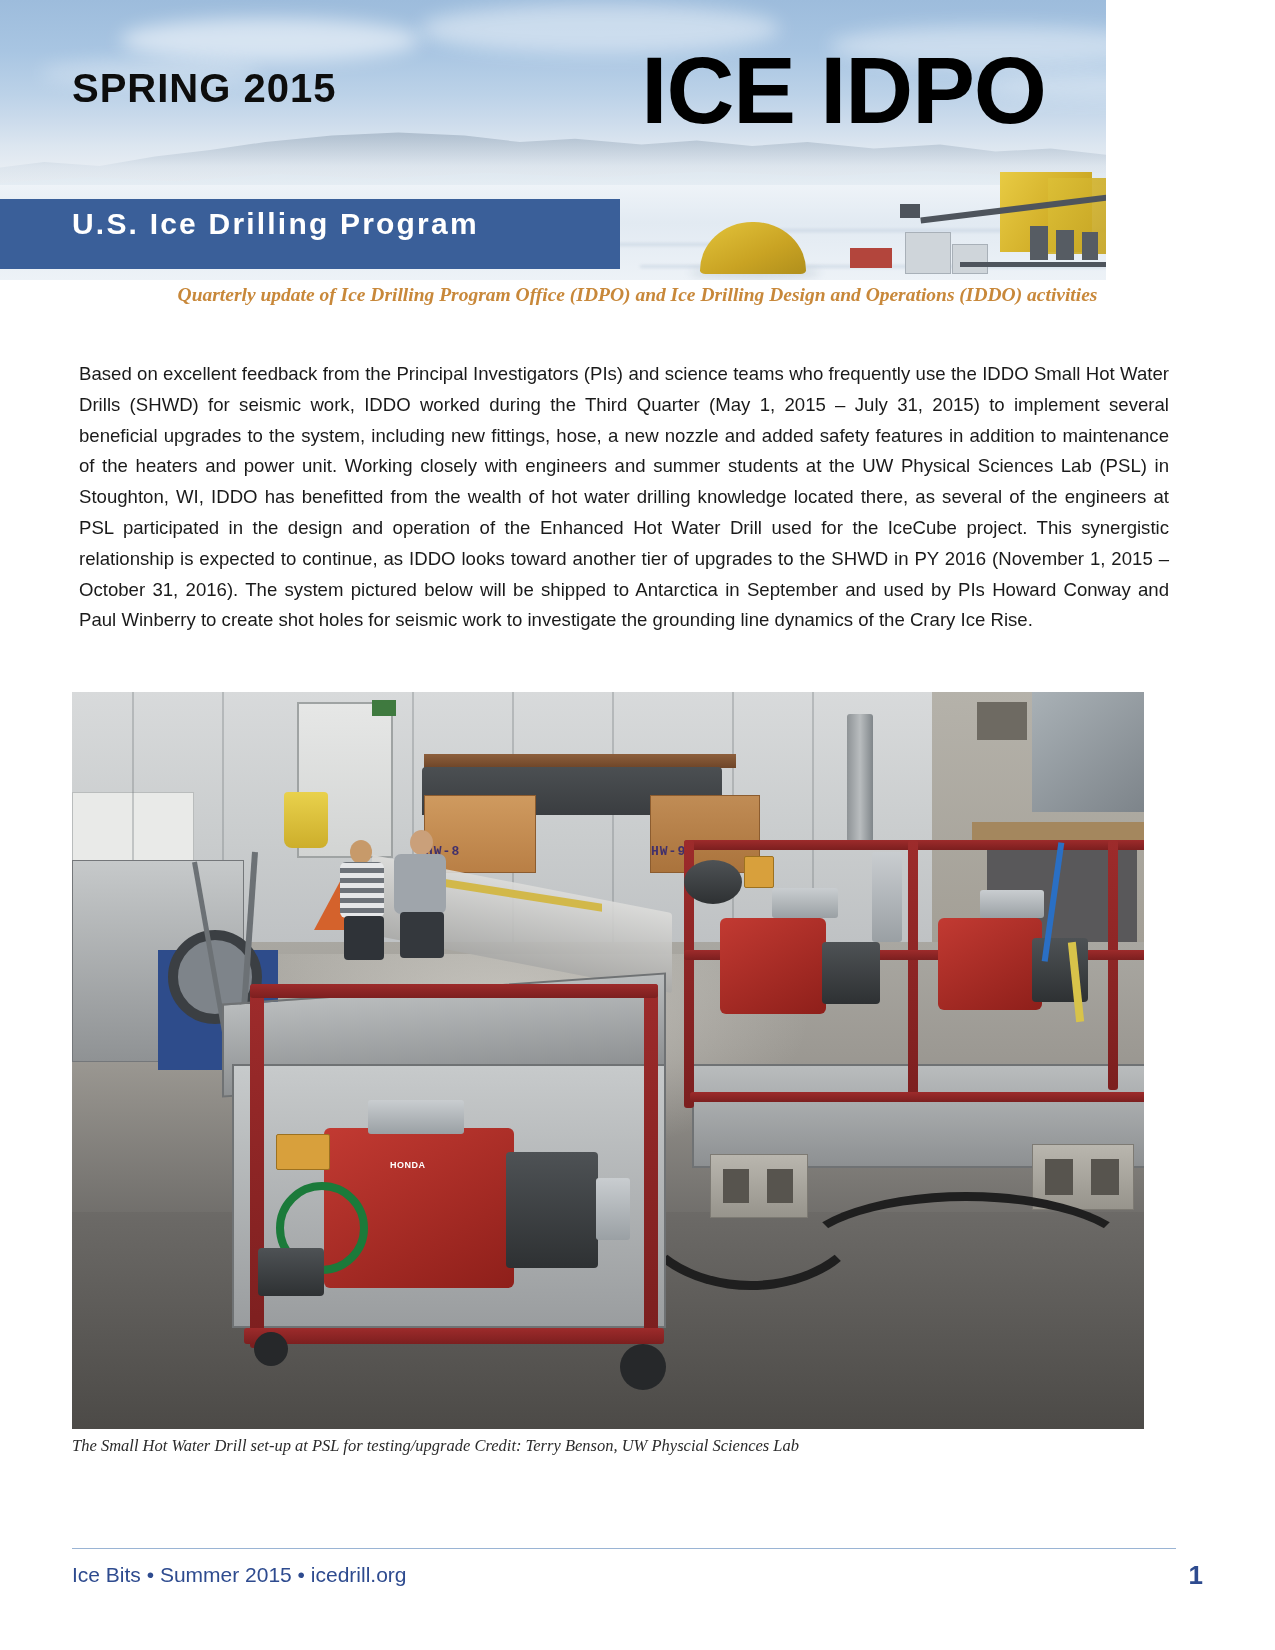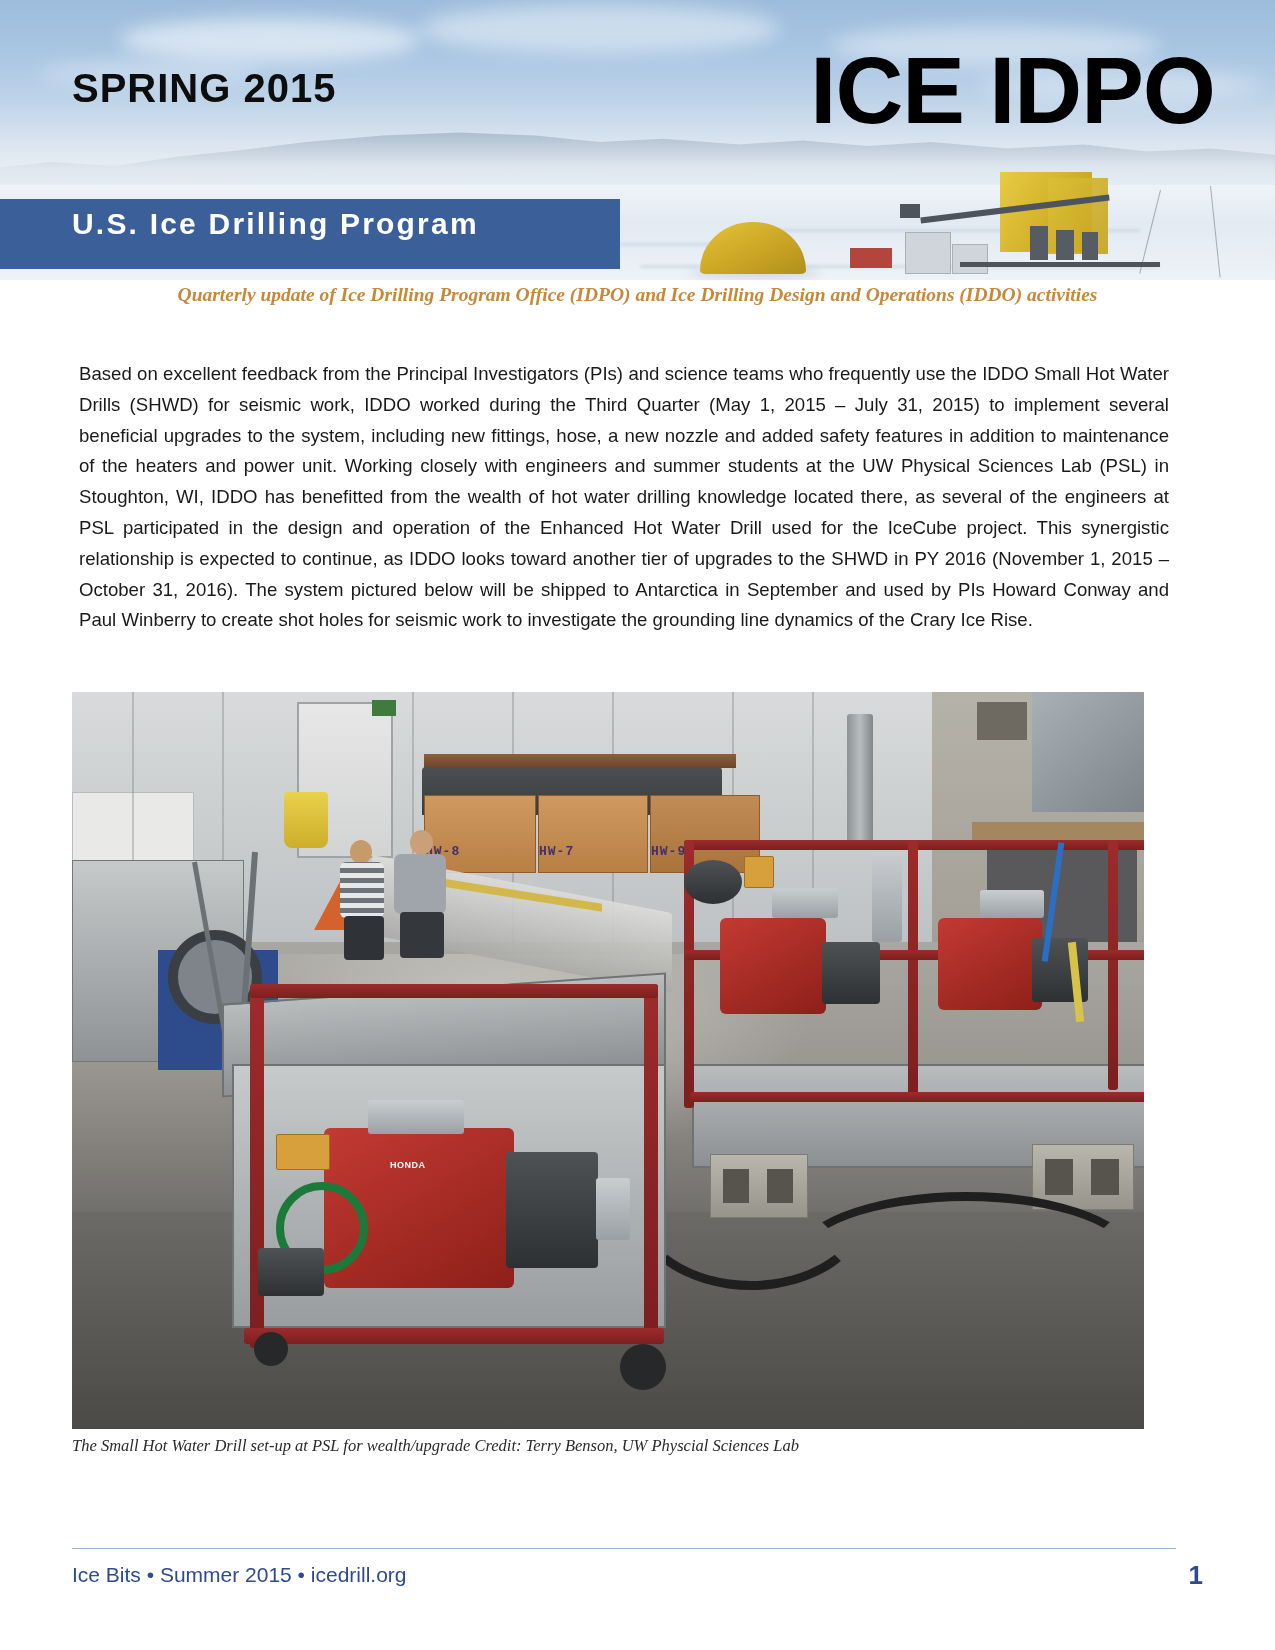--- a/index.html
+++ b/index.html
@@ -12,21 +12,21 @@
     height: 1650px;
     font-family: "Liberation Sans", sans-serif;
     color: #231f20;
     position: relative;
     overflow: hidden;
   }
 
   
   .masthead {
     position: relative;
-    width: 1275px;
+    width: 1106px;
     height: 280px;
     overflow: hidden;
   }
   
   .masthead-photo {
     position: absolute;
     inset: 0;
     background:
       linear-gradient(to bottom,
         #9dbcdc 0%,
@@ -549,21 +549,20 @@
   <div class="wall-seam" style="left:660px;"></div>
   <div class="wall-seam" style="left:740px;"></div>
 
   <div class="ph ground"></div>
   <div class="ph ground-light"></div>
   <div class="ph ground-asphalt"></div>
 
   <div class="ph crate-lid"></div>
   <div class="ph tarpaulin"></div>
   <div class="ph crate crate-a">HW-8</div>
-  <div class="ph crate crate-b">HW-7</div>
   <div class="ph crate crate-c">HW-9</div>
 
   <div class="ph bucket"></div>
   <div class="ph cone"></div>
 
   <div class="ph left-machine"></div>
   <div class="ph left-blue"></div>
   <div class="ph reel"></div>
   <div class="ph tripod-leg" style="left:180px;top:160px;width:6px;height:210px;transform:rotate(4deg);"></div>
   <div class="ph tripod-leg" style="left:120px;top:170px;width:5px;height:190px;transform:rotate(-10deg);"></div>
@@ -629,17 +628,17 @@
   <div class="ph" style="left:204px;top:490px;width:76px;height:76px;border:8px solid #1b7a3a;border-radius:50%;"></div>
   <div class="ph engine-dark" style="left:186px;top:556px;width:66px;height:48px;"></div>
 
   <div class="caster" style="left:548px;top:652px;width:46px;height:46px;"></div>
   <div class="caster" style="left:182px;top:640px;width:34px;height:34px;"></div>
 
   <div class="ph" style="left:978px;top:150px;width:6px;height:120px;background:#2a6fc4;transform:rotate(8deg);"></div>
   <div class="ph" style="left:1000px;top:250px;width:8px;height:80px;background:#d8c34a;transform:rotate(-6deg);"></div>
 </div>
 
-<div class="caption">The Small Hot Water Drill set-up at PSL for wealth/upgrade  Credit: Terry Benson, UW Physcial Sciences Lab</div>
+<div class="caption">The Small Hot Water Drill set-up at PSL for testing/upgrade  Credit: Terry Benson, UW Physcial Sciences Lab</div>
 
 <div class="footer-rule"></div>
 <div class="footer-left">Ice Bits  •  Summer 2015  •  icedrill.org</div>
 <div class="footer-page">1</div>
 
 </body></html>

